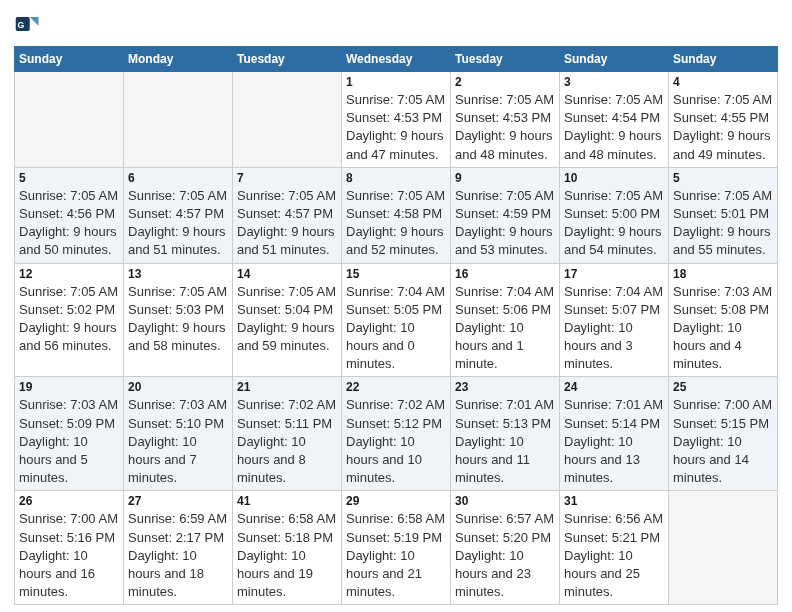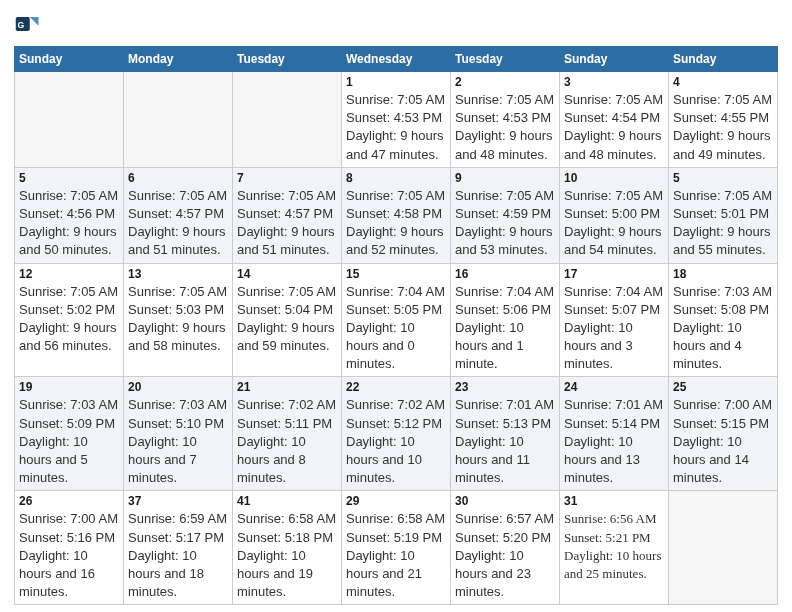--- a/index.html
+++ b/index.html
@@ -288,23 +288,23 @@
           </td>
         </tr>
         <tr>
           <td>
             <div class="day-num">26</div>
             <div class="day-info" style="white-space: pre-line;">Sunrise: 7:00 AM
 Sunset: 5:16 PM
 Daylight: 10 hours and 16 minutes.</div>
           </td>
           <td>
-            <div class="day-num">37</div>
+            <div class="day-num">27</div>
             <div class="day-info" style="white-space: pre-line;">Sunrise: 6:59 AM
-Sunset: 5:17 PM
+Sunset: 2:17 PM
 Daylight: 10 hours and 18 minutes.</div>
           </td>
           <td>
             <div class="day-num">41</div>
             <div class="day-info" style="white-space: pre-line;">Sunrise: 6:58 AM
 Sunset: 5:18 PM
 Daylight: 10 hours and 19 minutes.</div>
           </td>
           <td>
             <div class="day-num">29</div>
@@ -313,21 +313,21 @@
 Daylight: 10 hours and 21 minutes.</div>
           </td>
           <td>
             <div class="day-num">30</div>
             <div class="day-info" style="white-space: pre-line;">Sunrise: 6:57 AM
 Sunset: 5:20 PM
 Daylight: 10 hours and 23 minutes.</div>
           </td>
           <td>
             <div class="day-num">31</div>
-            <div class="day-info" style="white-space: pre-line; font-family: Liberation Serif, serif;">Sunrise: 6:56 AM
+            <div class="day-info" style="white-space: pre-line;">Sunrise: 6:56 AM
 Sunset: 5:21 PM
 Daylight: 10 hours and 25 minutes.</div>
           </td>
           <td class="empty"></td>
         </tr>
       </tbody>
   </table>
 </div>
 
 </body></html>

